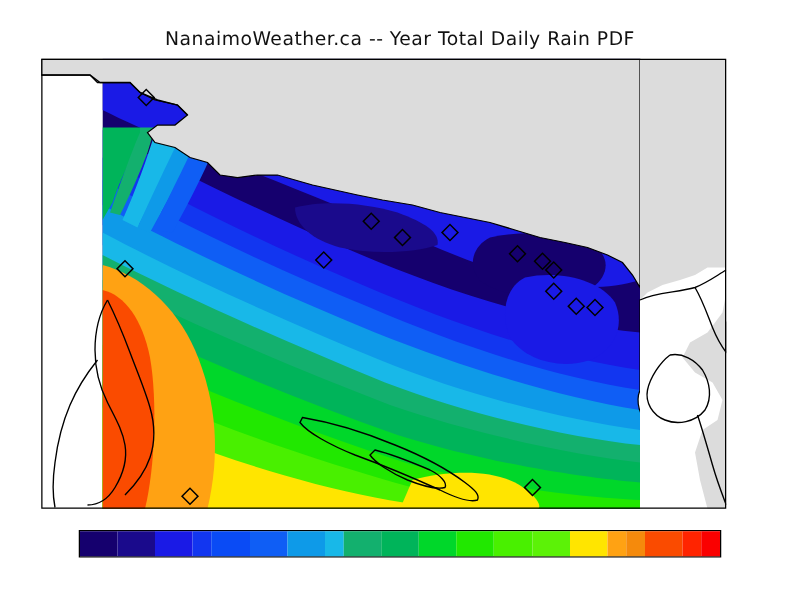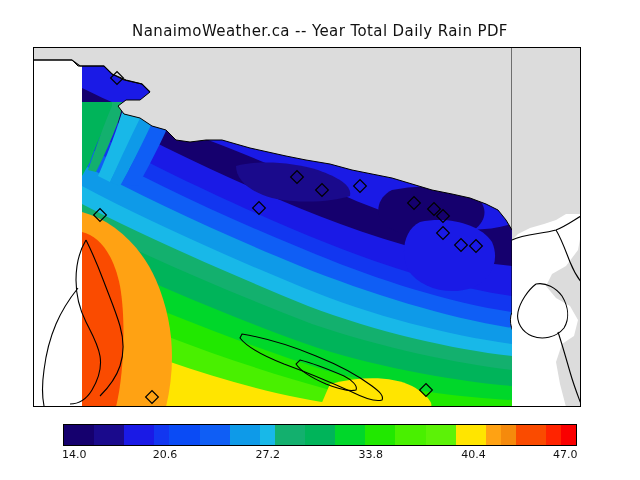--- a/index.html
+++ b/index.html
@@ -184,23 +184,15 @@
         <span style="background: rgb(33, 232, 0); flex: 2 0 auto;"></span>
         <span style="background: rgb(73, 240, 0); flex: 2 0 auto;"></span>
         <span style="background: rgb(92, 242, 7); flex: 2 0 auto;"></span>
         <span style="background: rgb(255, 229, 0); flex: 2 0 auto;"></span>
         <span style="background: rgb(255, 162, 19); flex: 1 0 auto;"></span>
         <span style="background: rgb(245, 138, 12); flex: 1 0 auto;"></span>
         <span style="background: rgb(250, 75, 0); flex: 2 0 auto;"></span>
         <span style="background: rgb(255, 36, 0); flex: 1 0 auto;"></span>
         <span style="background: rgb(250, 0, 0); flex: 1 0 auto;"></span>
       </div>
-    <div class="ticks" id="ticks">
-        <div class="tick" style="left: 62px;">14.0</div>
-        <div class="tick" style="left: 152.8px;">20.6</div>
-        <div class="tick" style="left: 255.6px;">27.2</div>
-        <div class="tick" style="left: 358.4px;">33.8</div>
-        <div class="tick" style="left: 461.2px;">40.4</div>
-        <div class="tick" style="left: 553px;">47.0</div>
-      </div>
   </div>
 
 </div>
 
 </body></html>

